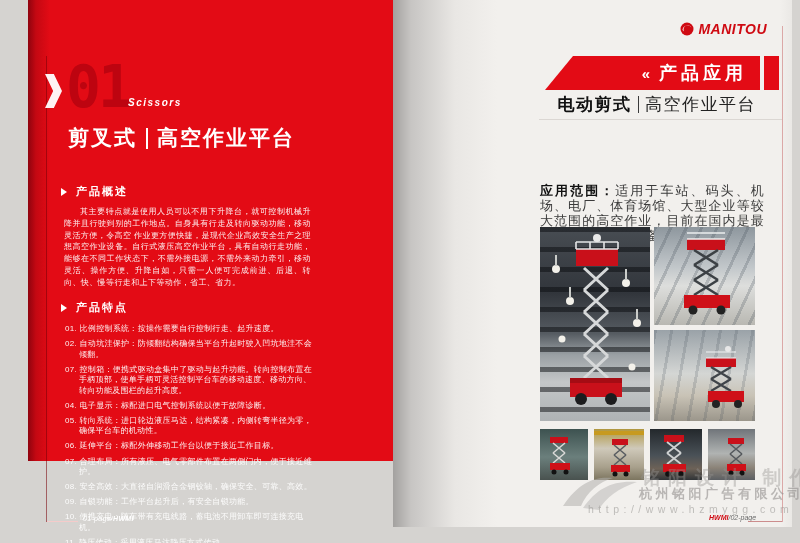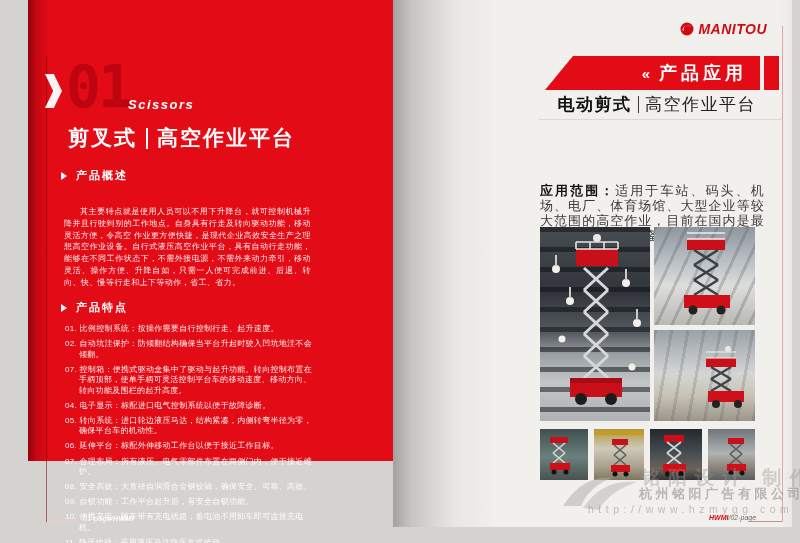--- a/index.html
+++ b/index.html
@@ -22,33 +22,33 @@
     clip-path:polygon(0 0,52% 0,100% 50%,52% 100%,0 100%,48% 50%);
   }
   .big-number{
     position:absolute;left:38px;top:58px;
     font-family:"DejaVu Sans Mono","Liberation Mono",monospace;
     font-size:58px;font-weight:bold;color:#bd0410;letter-spacing:-3px;
     transform:scaleY(1.02);line-height:1;
   }
   .number-word{
     position:absolute;left:100px;top:97px;
-    font-size:13px;font-weight:bold;font-style:italic;color:#fff;letter-spacing:1.5px;
+    font-size:10px;font-weight:bold;font-style:italic;color:#fff;letter-spacing:1.5px;
   }
   .red-title{
     position:absolute;left:40px;top:124px;display:flex;align-items:center;
     color:#fff;font-size:21px;font-weight:bold;letter-spacing:2px;
   }
   .red-title .div{width:2px;height:21px;background:#fff;margin:0 9px;}
   .sec-head{
     position:absolute;left:33px;display:flex;align-items:center;gap:9px;
     color:#fff;font-size:11px;font-weight:bold;letter-spacing:2px;
   }
   .sec-head .tri{width:0;height:0;border-left:6px solid #fff;border-top:4px solid transparent;border-bottom:4px solid transparent;}
-  .overview-head{top:168px;}
+  .overview-head{top:184px;}
   .features-head{top:300px;}
   .overview-body{
     position:absolute;left:36px;top:206px;width:247px;
     font-size:8px;line-height:11.8px;color:rgba(255,255,255,.93);
     text-align:justify;text-indent:16px;letter-spacing:.4px;
   }
   .features-list{position:absolute;left:36px;top:324px;width:255px;}
   .feat{
     font-size:8px;line-height:10.5px;color:rgba(255,255,255,.93);
     margin-bottom:4.6px;padding-left:15px;text-indent:-14px;letter-spacing:.3px;

